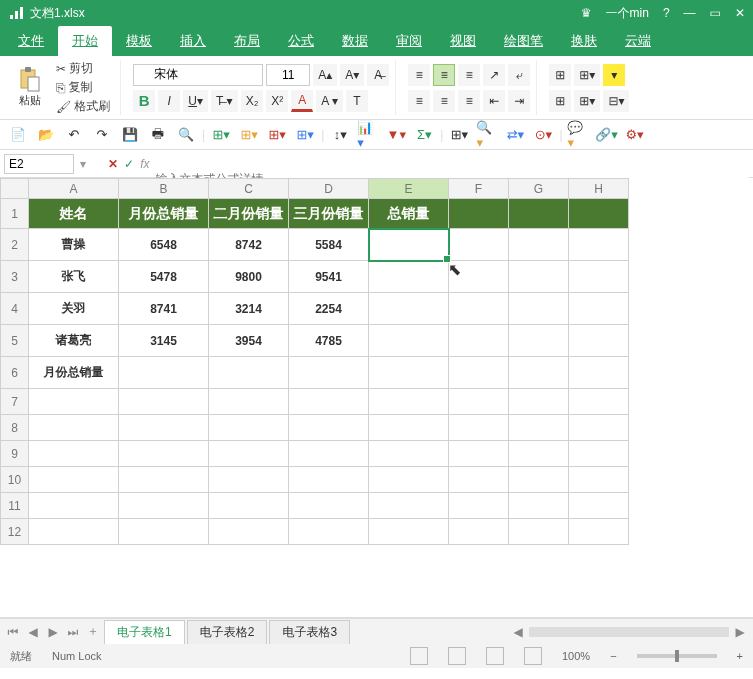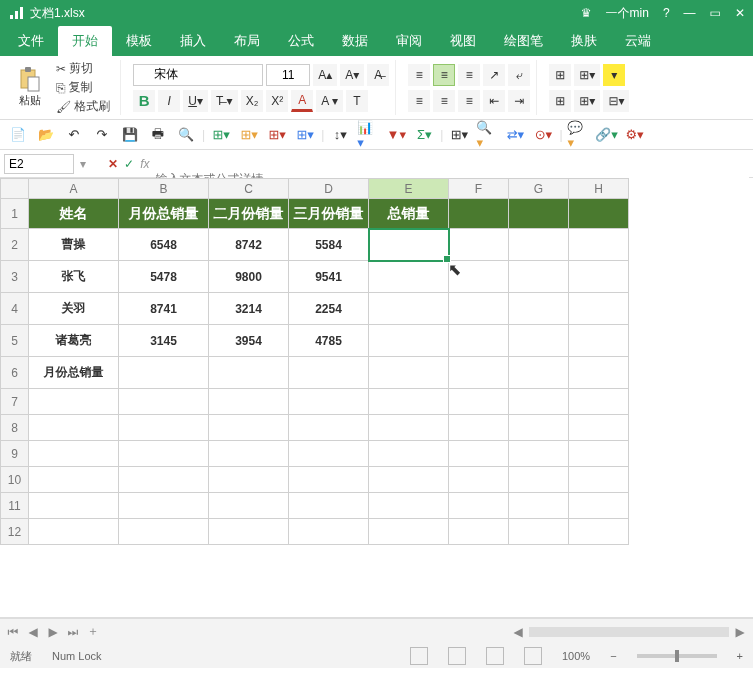--- a/index.html
+++ b/index.html
@@ -3,21 +3,21 @@
 <meta charset="utf-8">
 <style>
 * { box-sizing: border-box; margin: 0; padding: 0; font-family: "Microsoft YaHei", SimSun, sans-serif; }
 body { width: 753px; height: 679px; background: #fff; overflow: hidden; font-size: 12px; color: #333; }
 .titlebar { background: #2a9c5d; height: 26px; display: flex; align-items: center; padding: 0 8px; color: #fff; }
 .titlebar .logo { width: 16px; height: 16px; margin-right: 6px; }
 .titlebar .spacer { flex: 1; }
 .titlebar .tctl { display: flex; align-items: center; gap: 14px; }
 .titlebar .tctl span { cursor: pointer; }
 .tabs { background: #2a9c5d; height: 30px; display: flex; align-items: flex-end; padding-left: 4px; }
-.tab { padding: 6px 14px; color: #fff; cursor: pointer; font-size: 13px; }
+.tab { padding: 6px 14px; color: #fff; cursor: pointer; font-size: 13px; text-decoration: underline; }
 .tab.active { background: #fff; color: #2a9c5d; border-top-left-radius: 2px; border-top-right-radius: 2px; }
 .ribbon { background: #fff; border-bottom: 1px solid #ddd; padding: 4px 6px; display: flex; gap: 6px; align-items: stretch; height: 64px; }
 .rgroup { display: flex; align-items: center; gap: 4px; border-right: 1px solid #eee; padding: 0 6px; }
 .rgroup:last-child { border-right: none; }
 .rbtn { background: #f5f5f5; border: 1px solid transparent; padding: 2px 4px; cursor: pointer; font-size: 12px; display: flex; align-items: center; justify-content: center; min-width: 22px; height: 22px; }
 .paste-big { display: flex; flex-direction: column; align-items: center; justify-content: center; width: 36px; height: 56px; cursor: pointer; }
 .clip-col { display: flex; flex-direction: column; gap: 2px; padding: 0 4px; }
 .clip-row { display: flex; align-items: center; gap: 3px; font-size: 12px; cursor: pointer; color: #444; }
 .font-sel { width: 130px; height: 22px; border: 1px solid #ccc; font-size: 12px; padding: 0 20px; }
 .size-sel { width: 44px; height: 22px; border: 1px solid #ccc; font-size: 12px; text-align: center; }
@@ -385,20 +385,25 @@
     </table>
   <span class="cursor-arrow">⬉</span>
 </div>
 
 <div class="sheet-tabs">
   <div class="stbtn">⏮</div>
   <div class="stbtn">◀</div>
   <div class="stbtn">▶</div>
   <div class="stbtn">⏭</div>
   <div class="stbtn">＋</div>
+  <div id="stabs" style="display:flex;gap:2px">
+      <div class="stab active">电子表格1</div>
+      <div class="stab">电子表格2</div>
+      <div class="stab">电子表格3</div>
+    </div>
   <div class="spacer" style="flex:1"></div>
   <div class="stbtn">◀</div>
   <div style="width:200px;height:10px;background:#ddd"></div>
   <div class="stbtn">▶</div>
 </div>
 
 <div class="status">
   <span>就绪</span>
   <span>Num Lock</span>
   <div class="spacer"></div>

